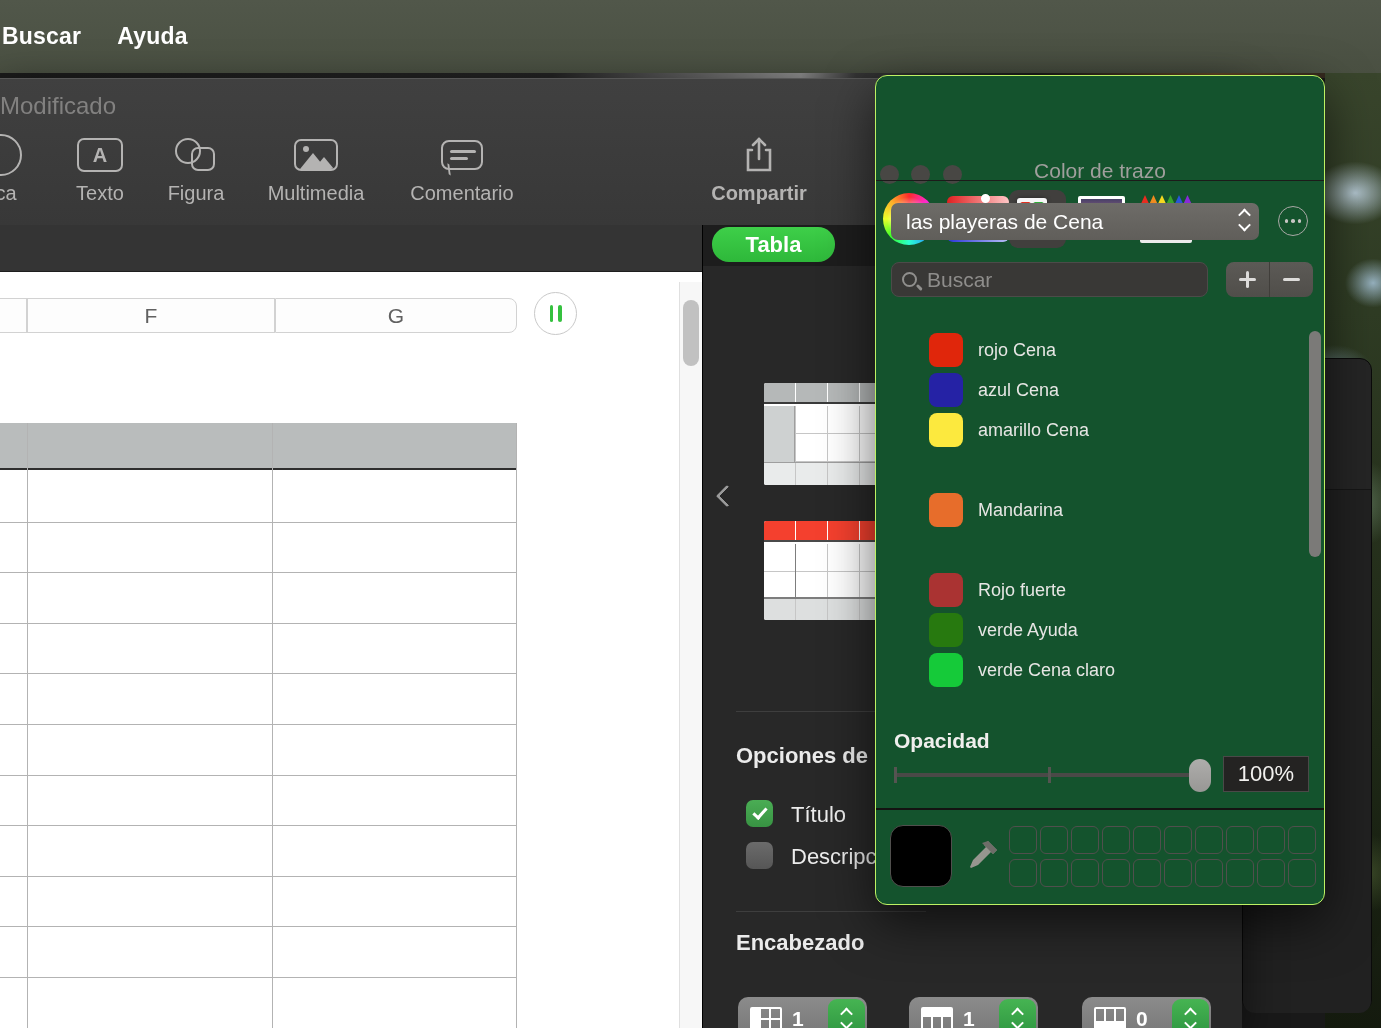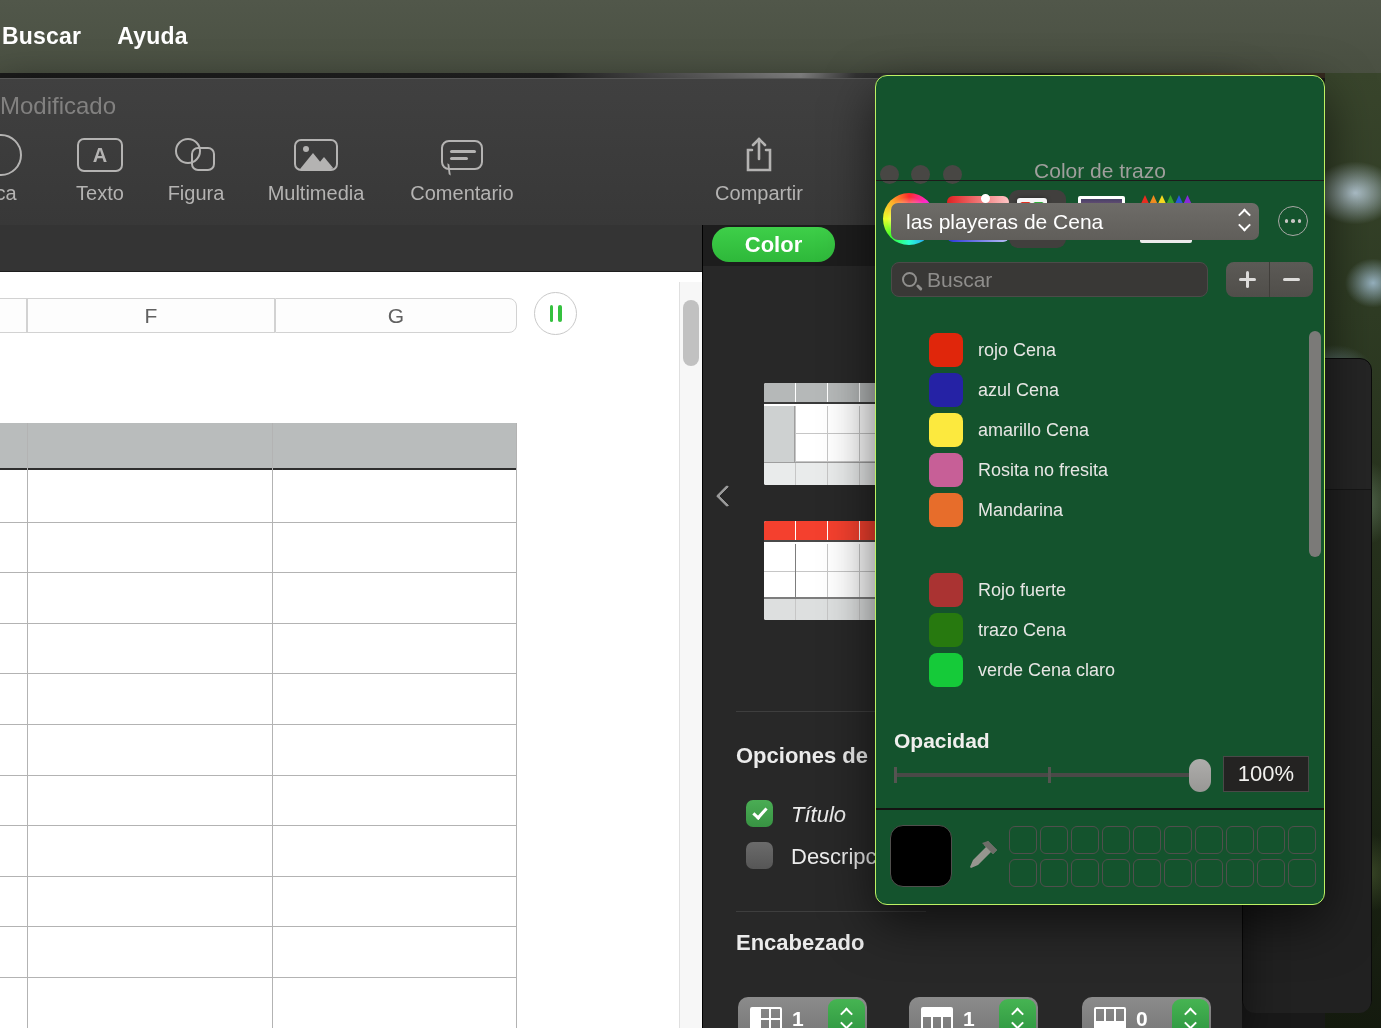--- a/index.html
+++ b/index.html
@@ -201,37 +201,37 @@
       <div class="tb-item" style="left:258px;width:116px;">
         <div class="tb-ico">
             <div class="ic-media ic-stroke">
               <span class="mtn"></span>
               <span class="mtn2"></span>
               <span class="sun"></span>
             </div>
           </div>
         <div class="tb-label">Multimedia</div>
       </div>
-      <div class="tb-item" style="left:700px;width:118px;">
+      <div class="tb-item" style="left:700px;width:118px;font-weight:bold;">
         <div class="tb-ico">
           <svg width="34" height="36" viewBox="0 0 34 36">
               <g fill="none" stroke="#b4b3b2" stroke-width="2.6" stroke-linecap="round">
             <path d="M10 13 H6 V33 H28 V13 H24"></path>
                 <path d="M17 2 V22"></path>
                 <path d="M11 8 L17 2 L23 8"></path>
               </g>
             </svg>
         </div>
         <div class="tb-label">Compartir</div>
       </div>
     </div>
 
     <div class="tabrow-canvas"></div>
     <div class="tabrow-side">
-      <div class="tab-pill">Color</div>
+      <div class="tab-pill">Tabla</div>
     </div>
     <div class="rowline"></div>
 
     <div class="sheet">
       <div class="colhdr" style="left:-4px;width:31px;"></div>
       <div class="colhdr" style="left:27px;width:248px;">
           <span>F</span>
         </div>
       <div class="colhdr" style="left:275px;width:242px;border-radius:0 8px 8px 0;">
           <span>G</span>
@@ -274,21 +274,21 @@
         <div style="position:absolute;left:0;top:76px;width:100%;height:23px;background:#dddfdf;border-top:2px solid #7d7d7d;
              background-image:repeating-linear-gradient(to right,transparent 0 31px,#c6c6c6 31px 32px);"></div>
       </div>
 
       <div class="side-div" style="left:33px;top:445px;width:190px;"></div>
 
       <div class="heading" style="top:477px;">Opciones de</div>
       <div class="chk on" style="top:534px;">
           <i></i>
         </div>
-      <div class="chk-label" style="top:536px;font-style:italic;">Título</div>
+      <div class="chk-label" style="top:536px;">Título</div>
       <div class="chk off" style="top:576px;"></div>
       <div class="chk-label" style="top:578px;">Descripc</div>
 
       <div class="side-div" style="left:33px;top:645px;width:190px;"></div>
 
       <div class="heading" style="top:664px;">Encabezado</div>
 
       <div class="stepper" style="left:35px;">
         <div class="st-ico">
           <div class="fill" style="left:0;top:0;width:9px;height:100%;"></div>
@@ -410,35 +410,31 @@
         <span class="cname">rojo Cena</span>
         </div>
       <div class="citem" style="top:44px;">
         <span class="csw" style="background-color: rgb(37, 34, 165);"></span>
         <span class="cname">azul Cena</span>
         </div>
       <div class="citem" style="top:84px;">
         <span class="csw" style="background-color: rgb(252, 233, 62);"></span>
         <span class="cname">amarillo Cena</span>
         </div>
-      <div class="citem" style="top:124px;">
-        <span class="csw" style="background-color: rgb(199, 95, 151);"></span>
-        <span class="cname">Rosita no fresita</span>
-        </div>
       <div class="citem" style="top:164px;">
         <span class="csw" style="background-color: rgb(231, 109, 43);"></span>
         <span class="cname">Mandarina</span>
         </div>
       <div class="citem" style="top:244px;">
         <span class="csw" style="background-color: rgb(170, 51, 50);"></span>
         <span class="cname">Rojo fuerte</span>
         </div>
       <div class="citem" style="top:284px;">
         <span class="csw" style="background-color: rgb(39, 121, 15);"></span>
-        <span class="cname">trazo Cena</span>
+        <span class="cname">verde Ayuda</span>
         </div>
       <div class="citem" style="top:324px;">
         <span class="csw" style="background-color: rgb(21, 202, 57);"></span>
         <span class="cname">verde Cena claro</span>
         </div>
     </div>
     <div class="cscroll"></div>
 
     <div class="op-label">Opacidad</div>
     <div class="op-track"></div>

